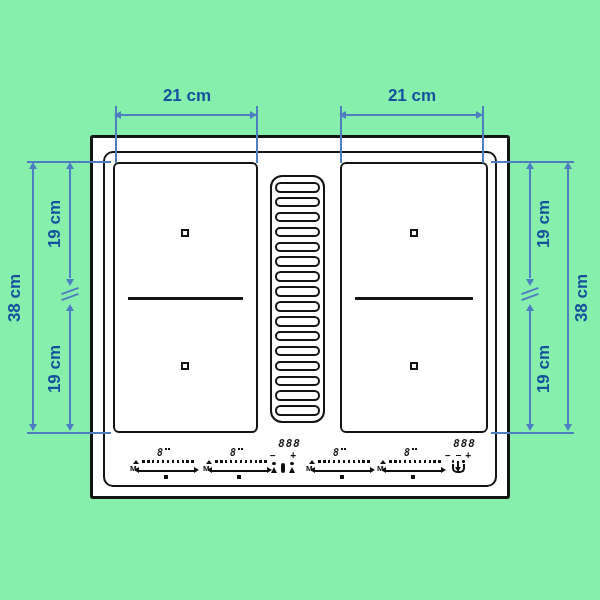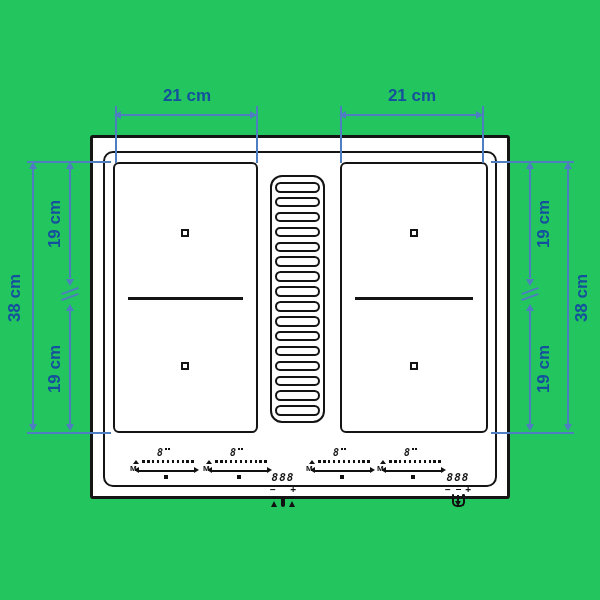--- a/index.html
+++ b/index.html
@@ -2,21 +2,21 @@
 <html style="--dimension_text: #15509e; --dimension_line: #4f7dc2; --outline: #141414;"><head>
 <meta charset="utf-8">
 <style>
   :root{
     --dimension_text:#15509e;
     --dimension_line:#4f7dc2;
     --outline:#141414;
   }
   *{box-sizing:border-box;margin:0;padding:0}
   html,body{width:600px;height:600px;background:#fff;font-family:"Liberation Sans",sans-serif}
-  #stage{position:relative;width:600px;height:600px;background:#22c55e;overflow:hidden}
+  #stage{position:relative;width:600px;height:600px;background:#86efac;overflow:hidden}
 
   
   .rect{position:absolute;border:3px solid var(--outline);background:#fff}
   .outer{border-width:3px;border-radius:3px}
   .glass{border-width:2.5px;border-radius:10px}
   .zone{border-width:2.5px;border-radius:6px}
   .midline{position:absolute;height:2.5px;background:var(--outline)}
   .marker{position:absolute;width:8px;height:8px;border:2px solid var(--outline);background:#fff}
 
   
@@ -45,21 +45,21 @@
   .dots{position:absolute;left:12px;top:13px;width:52px;display:flex;justify-content:space-between}
   .dots span{width:2.6px;height:2.6px;background:#111}
   .mlab{position:absolute;left:0;top:17px;font-size:8px;font-weight:bold;line-height:9px}
   .track{position:absolute;left:9px;top:23px;width:55px;height:1.8px;background:#111}
   .track::before{content:"";position:absolute;left:-5px;top:-2.6px;width:0;height:0;
                  border:3.5px solid transparent;border-left:0;border-right:5px solid #111}
   .track::after{content:"";position:absolute;right:-5px;top:-2.6px;width:0;height:0;
                 border:3.5px solid transparent;border-right:0;border-left:5px solid #111}
   .sub{position:absolute;left:34px;top:28px;width:4px;height:4px;background:#111}
 
-  .dgroup{position:absolute;width:36px;top:472px;color:#111;text-align:center}
+  .dgroup{position:absolute;width:36px;top:438px;color:#111;text-align:right}
   .disp{font:italic bold 11px "DejaVu Sans Mono",monospace;letter-spacing:1px;line-height:11px}
   .pm{display:flex;justify-content:space-between;align-items:center;padding:0 5px;margin-top:2px;
       font-size:10px;font-weight:bold;line-height:9px}
   .pm .dash{width:5px;height:1.6px;background:#111}
   .irow{display:flex;justify-content:center;align-items:flex-end;gap:3px;margin-top:1px;height:12px}
   .pico{position:relative;width:8px;height:11px;display:inline-block}
   .pdot{position:absolute;top:0;left:50%;margin-left:-1.6px;width:3.2px;height:3.2px;border-radius:50%;background:#111}
   .pbody{position:absolute;bottom:0;left:50%;margin-left:-3.5px;width:0;height:0;
          border:3.5px solid transparent;border-top:0;border-bottom:6.5px solid #111}
   .pbar{width:4px;height:10px;background:#111;border-radius:2px;display:inline-block}

